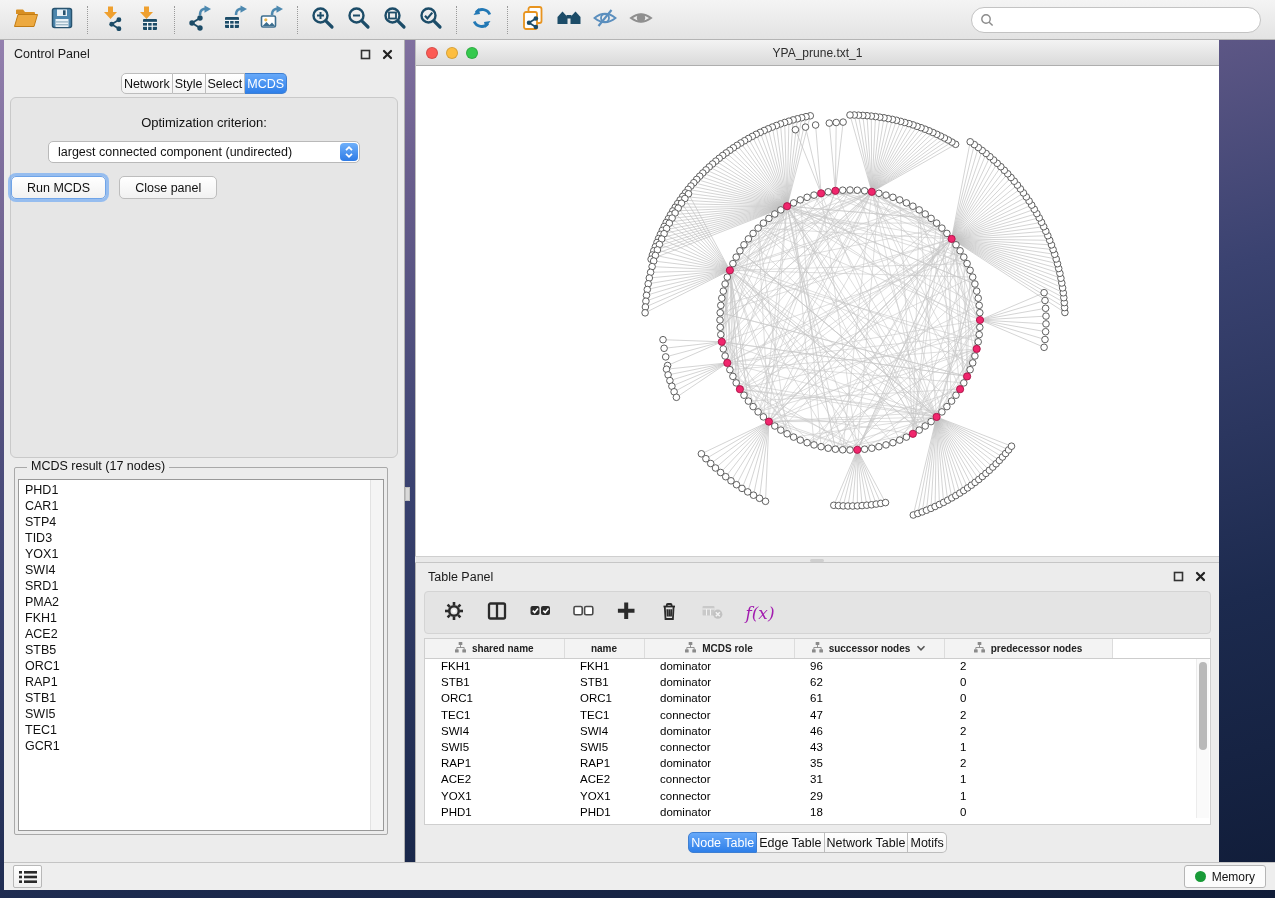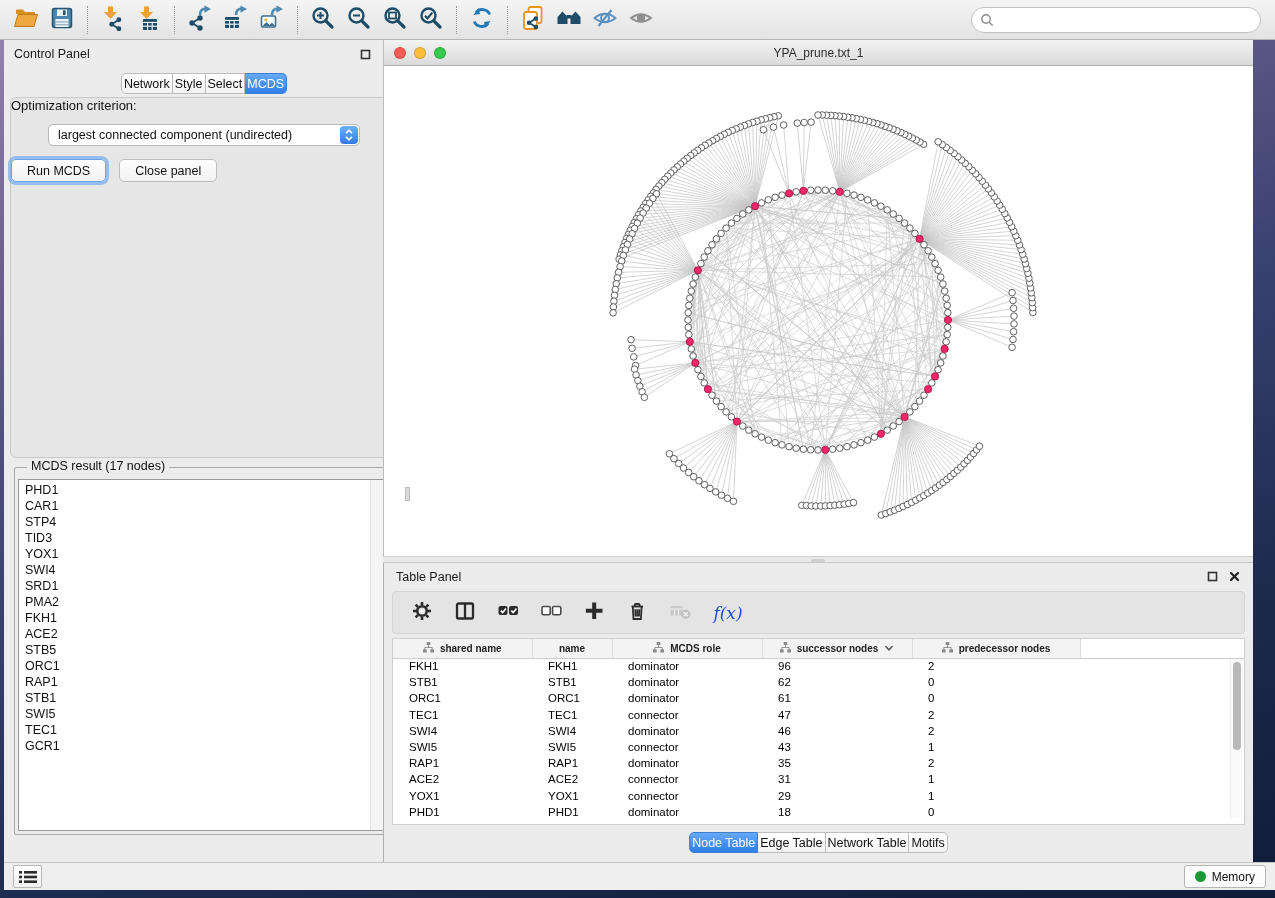--- a/index.html
+++ b/index.html
@@ -30,56 +30,56 @@
   .panel-btns .pbtn { width:13px; height:13px; display:flex; align-items:center; justify-content:center; background:none; border:none; }
   .cp-tabs { position:absolute; top:33px; left:0; right:0; display:flex; justify-content:center; }
   .tabbar { display:flex; }
   .tab { padding:0 2px; height:21px; line-height:20px; font-size:12.5px; text-align:center;
     background:linear-gradient(#ffffff,#f3f3f3); border:1px solid #bdbdbd; border-left:none; color:#111; cursor:default; }
   .tab:first-child { border-left:1px solid #bdbdbd; border-radius:5px 0 0 5px; }
   .tab:last-child { border-radius:0 5px 5px 0; }
   .tab.active { background:linear-gradient(#67a9f9,#2e7fe9); border-color:#3e7fd2; color:#fff; }
   .cp-box { position:absolute; top:57px; left:6px; right:6px; height:361px;
     background:#e6e6e6; border:1px solid #c9c9c9; border-radius:6px; }
-  .cp-opt-label { font-size:13px; color:#111; }
+  .cp-opt-label { text-align:center; margin-top:17px; font-size:13px; color:#111; }
   .cp-select { width:312px; height:22px; margin:11px auto 0; background:#fff; border:1px solid #b9b9b9;
     border-radius:5px; position:relative; display:flex; align-items:center; padding-left:9px; font-size:12.5px; }
   .cp-stepper { position:absolute; right:1px; top:1px; bottom:1px; width:18px; border-radius:4px;
     background:linear-gradient(#6fb0fa,#2e7be6); display:flex; align-items:center; justify-content:center; }
   .cp-btn-row { display:flex; justify-content:flex-start; gap:13px; margin-top:13px; }
   .btn { height:23px; padding:0 15px; font-size:12.5px; font-family:inherit; color:#111;
     background:linear-gradient(#ffffff,#f1f1f1); border:1px solid #bdbdbd; border-radius:5px; }
   .btn.focusring { box-shadow:0 0 0 3px rgba(108,168,244,.65); border-color:#6fa4e8; }
   .groupbox { position:absolute; left:10px; right:16px; top:427px; bottom:27px;
     border:1px solid #a9a9a9; border-radius:2px; }
   .gb-legend { position:absolute; top:-9px; left:12px; background:#ececec; padding:0 4px; font-size:12.5px; color:#111; }
   .result-list { position:absolute; left:3px; right:3px; top:11px; bottom:3px; background:#fff;
     border:1px solid #989898; overflow:hidden; font-size:12.5px; line-height:16px; }
   .result-items { padding:2px 0 0 6px; }
   .list-scroll { position:absolute; right:0; top:0; bottom:0; width:13px; background:#f4f4f4; border-left:1px solid #e2e2e2; }
   
-  .right-area { position:absolute; left:383px; top:40px; width:870px; height:822px; }
+  .right-area { position:absolute; left:415px; top:40px; width:804px; height:822px; }
   .net-window { position:absolute; top:0; left:0; right:0; height:516px; background:#fff; border-left:1px solid #bdbdbd; }
   .net-titlebar { height:26px; background:linear-gradient(#f3f3f3,#dadada); border-bottom:1px solid #aeaeae;
     position:relative; display:flex; align-items:center; }
   .traffic { display:flex; gap:8px; padding-left:10px; z-index:2; }
   .light { width:12px; height:12px; border-radius:50%; border:1px solid rgba(0,0,0,.15); }
   .net-title { position:absolute; left:0; right:0; text-align:center; font-size:12px; color:#2d2d2d; }
   .net-canvas { height:489px; background:#fff; }
   .h-splitter { position:absolute; top:516px; left:0; right:0; height:7px; background:#e9e9e9;
     border-top:1px solid #cfcfcf; border-bottom:1px solid #c6c6c6; }
   .h-splitter::after { content:""; position:absolute; left:50%; top:2px; width:14px; height:3px;
     margin-left:-7px; background:#cfcfcf; border-radius:2px; }
   
   .table-panel { position:absolute; top:523px; left:0; right:0; bottom:0; background:#ececec; border-left:1px solid #b0b0b0; }
   .tp-header { height:27px; display:flex; align-items:center; padding:0 12px; }
   .tp-toolbar { margin:1px 8px 0; height:43px; background:#e4e4e4; border:1px solid #d4d4d4; border-radius:4px;
     display:flex; align-items:center; gap:19px; padding:0 17px; }
   .tp-tool { width:24px; height:24px; display:flex; align-items:center; justify-content:center; background:none; border:none; }
-  .fx-label { font-family:"DejaVu Serif", serif; font-style:italic; font-size:17px; color:#1d4ed8; }
+  .fx-label { font-family:"DejaVu Serif", serif; font-style:italic; font-size:17px; color:#a21caf; }
   .tp-table { margin:4px 8px 0; height:187px; background:#fff; border:1px solid #cfcfcf; position:relative; overflow:hidden; }
   .tp-table table { width:100%; border-collapse:collapse; table-layout:fixed; }
   .tp-table th { height:19px; background:#f3f3f3; border-right:1px solid #dcdcdc; border-bottom:1px solid #cdcdcd;
     font-weight:bold; font-size:10px; color:#222; }
   .tp-table th.filler { background:transparent; border-right:none; }
   .th-inner { display:flex; align-items:center; justify-content:center; gap:6px; }
   .tp-table td { height:16.2px; font-size:11.5px; color:#000; padding:0 12px 0 16px; overflow:hidden; white-space:nowrap; }
   td.num { text-align:left; padding-right:14px; }
   .tp-scroll { position:absolute; right:1px; top:20px; bottom:6px; width:13px; background:#fafafa; border-left:1px solid #ececec; }
   .tp-thumb { position:absolute; left:2px; right:2px; top:3px; height:88px; background:#b9b9b9; border-radius:6px; }

